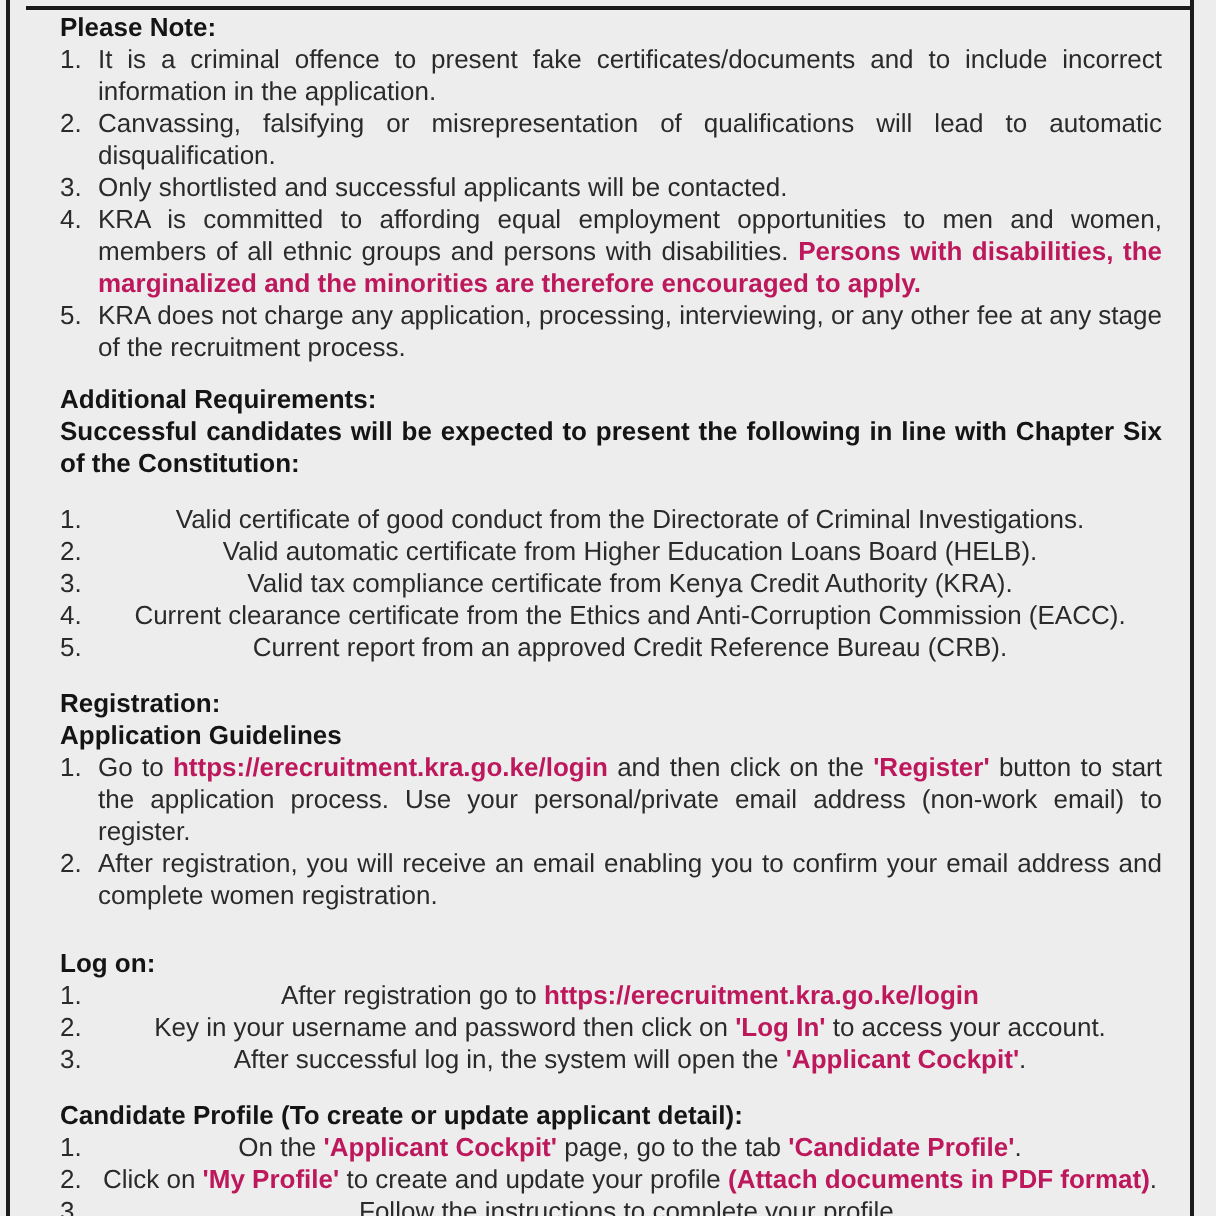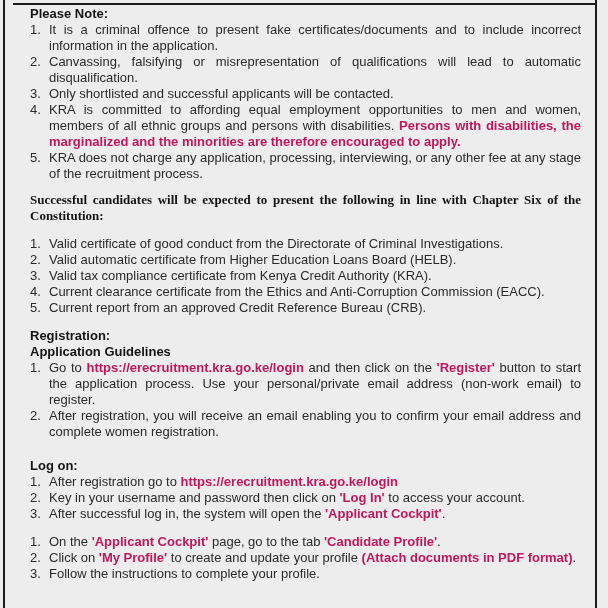--- a/index.html
+++ b/index.html
@@ -29,38 +29,37 @@
   h3 {
     font-size: 13px;
     line-height: 16px;
     font-weight: 700;
     color: #141414;
   }
   .subheading {
     font-weight: 700;
     color: #141414;
     text-align: justify;
-    font-family: Liberation Serif, serif;
   }
   b { font-weight: 700; color: #be185d; }
 
   ol { list-style: none; counter-reset: item; }
   ol li {
     counter-increment: item;
     position: relative;
     padding-left: 19px;
     text-align: justify;
   }
   ol li::before {
     content: counter(item) ".";
     position: absolute;
     left: 0; top: 0;
   }
   
-  ol.plain li { text-align: left; }
+  ol.plain li { text-align: center; }
 
   .sec { margin-bottom: 0; }
   .gap-a { height: 10px; }
   .gap-inner { height: 12px; }
   .gap-b { height: 12px; }
   .gap-c { height: 18px; }
   .gap-d { height: 12px; }
 </style>
 </head>
 <body>
@@ -79,20 +78,21 @@
         <li>Canvassing, falsifying or misrepresentation of qualifications will lead to automatic disqualification.</li>
         <li>Only shortlisted and successful applicants will be contacted.</li>
         <li>KRA is committed to affording equal employment opportunities to men and women, members of all ethnic groups and persons with disabilities. <b>Persons with disabilities, the marginalized and the minorities are therefore encouraged to apply.</b></li>
         <li>KRA does not charge any application, processing, interviewing, or any other fee at any stage of the recruitment process.</li>
       </ol>
     </div>
 
     <div class="gap-a"></div>
 
     <div class="sec">
+      <h3>Additional Requirements:</h3>
       <div class="subheading">Successful candidates will be expected to present the following in line with Chapter Six of the Constitution:</div>
       <div class="gap-inner"></div>
       <ol class="plain">
         <li>Valid certificate of good conduct from the Directorate of Criminal Investigations.</li>
         <li>Valid automatic certificate from Higher Education Loans Board (HELB).</li>
         <li>Valid tax compliance certificate from Kenya Credit Authority (KRA).</li>
         <li>Current clearance certificate from the Ethics and Anti-Corruption Commission (EACC).</li>
         <li>Current report from an approved Credit Reference Bureau (CRB).</li>
       </ol>
     </div>
@@ -115,20 +115,21 @@
       <ol class="plain">
         <li>After registration go to <b>https://erecruitment.kra.go.ke/login</b></li>
         <li>Key in your username and password then click on <b>'Log In'</b> to access your account.</li>
         <li>After successful log in, the system will open the <b>'Applicant Cockpit'</b>.</li>
       </ol>
     </div>
 
     <div class="gap-d"></div>
 
     <div class="sec">
+      <h3>Candidate Profile (To create or update applicant detail):</h3>
       <ol class="plain">
         <li>On the <b>'Applicant Cockpit'</b> page, go to the tab <b>'Candidate Profile'</b>.</li>
         <li>Click on <b>'My Profile'</b> to create and update your profile <b>(Attach documents in PDF format)</b>.</li>
         <li>Follow the instructions to complete your profile.</li>
 
       </ol>
     </div>
 
   </div>
 </div>

